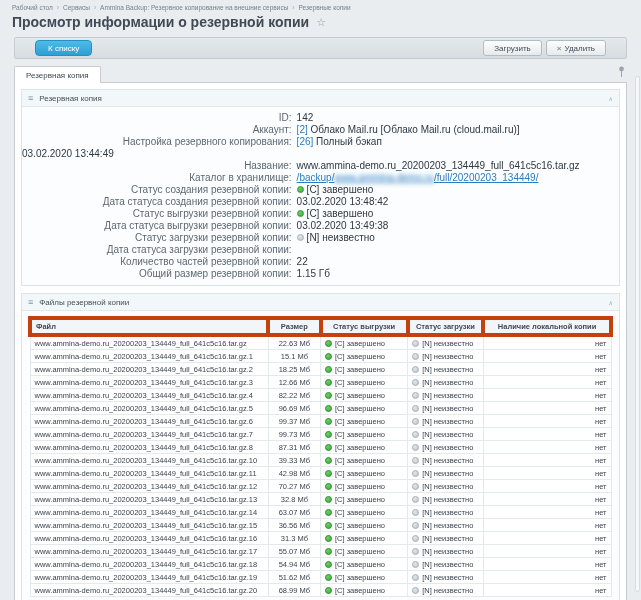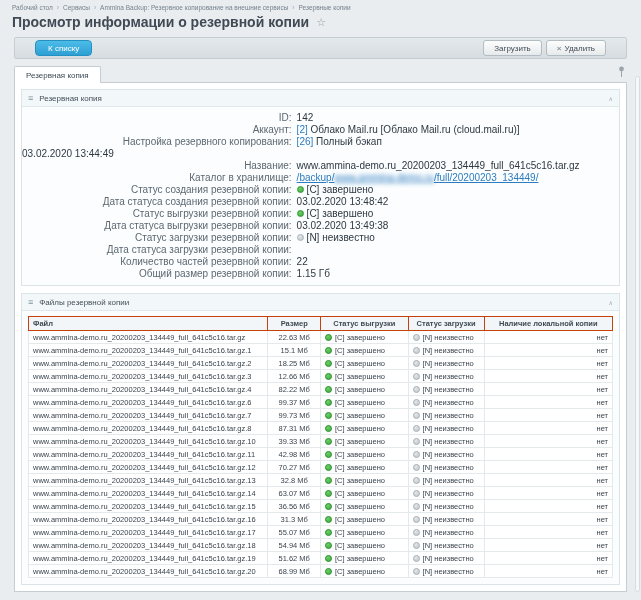--- a/index.html
+++ b/index.html
@@ -38,21 +38,21 @@
   .flabel{flex:0 0 46%;text-align:right;color:#5d6871;padding-right:5px;box-sizing:border-box;}
   .fvalue{flex:1;color:#2e3841;display:flex;align-items:center;white-space:nowrap;}
   .lnk{color:#2b7cc0;cursor:pointer;text-decoration:none;}
   .lnk.underline{text-decoration:underline;}
   .blur{filter:blur(2px);}
   .dot{display:inline-block;width:7px;height:7px;border-radius:50%;margin-right:3px;flex:none;}
   .dot.green{background:radial-gradient(circle at 35% 30%,#6fd06a,#39a83b);border:1px solid #2f9430;box-sizing:border-box;}
   .dot.gray{background:radial-gradient(circle at 35% 30%,#e3e8ea,#bcc4c8);border:1px solid #aab2b7;box-sizing:border-box;}
   table.files{width:calc(100% - 12px);margin:5px 6px 6px;border-collapse:collapse;font-size:7.5px;
     border:1px solid #d3dbdf;background:#fff;table-layout:fixed;}
-  table.files th{background:#f3f6f8;color:#3f4a54;font-weight:bold;border:1px solid #c2410c;
+  table.files th{background:#f3f6f8;color:#3f4a54;font-weight:bold;border:4px solid #c2410c;
     padding:2px 4px;text-align:center;}
   table.files th.col-file{text-align:left;}
   table.files td{border:1px solid #e4e9ec;padding:1.5px 4px;color:#3a444e;height:9px;
     overflow:hidden;white-space:nowrap;}
   td.c-file{text-align:left;}
   td.c-size{text-align:center;}
   td.c-status{text-align:left;padding-left:13px;}
   td.c-status .dot{vertical-align:-1px;}
   td.c-local{text-align:right;}
   .scrollbar{position:absolute;top:76px;right:1px;width:5px;height:516px;}
@@ -214,20 +214,27 @@
             <td class="c-local">нет</td>
           </tr>
           <tr>
             <td class="c-file">www.ammina-demo.ru_20200203_134449_full_641c5c16.tar.gz.4</td>
             <td class="c-size">82.22 Мб</td>
             <td class="c-status"><span class="dot green"></span>[C] завершено</td>
             <td class="c-status"><span class="dot gray"></span>[N] неизвестно</td>
             <td class="c-local">нет</td>
           </tr>
           <tr>
+            <td class="c-file">www.ammina-demo.ru_20200203_134449_full_641c5c16.tar.gz.5</td>
+            <td class="c-size">96.69 Мб</td>
+            <td class="c-status"><span class="dot green"></span>[C] завершено</td>
+            <td class="c-status"><span class="dot gray"></span>[N] неизвестно</td>
+            <td class="c-local">нет</td>
+          </tr>
+          <tr>
             <td class="c-file">www.ammina-demo.ru_20200203_134449_full_641c5c16.tar.gz.6</td>
             <td class="c-size">99.37 Мб</td>
             <td class="c-status"><span class="dot green"></span>[C] завершено</td>
             <td class="c-status"><span class="dot gray"></span>[N] неизвестно</td>
             <td class="c-local">нет</td>
           </tr>
           <tr>
             <td class="c-file">www.ammina-demo.ru_20200203_134449_full_641c5c16.tar.gz.7</td>
             <td class="c-size">99.73 Мб</td>
             <td class="c-status"><span class="dot green"></span>[C] завершено</td>

